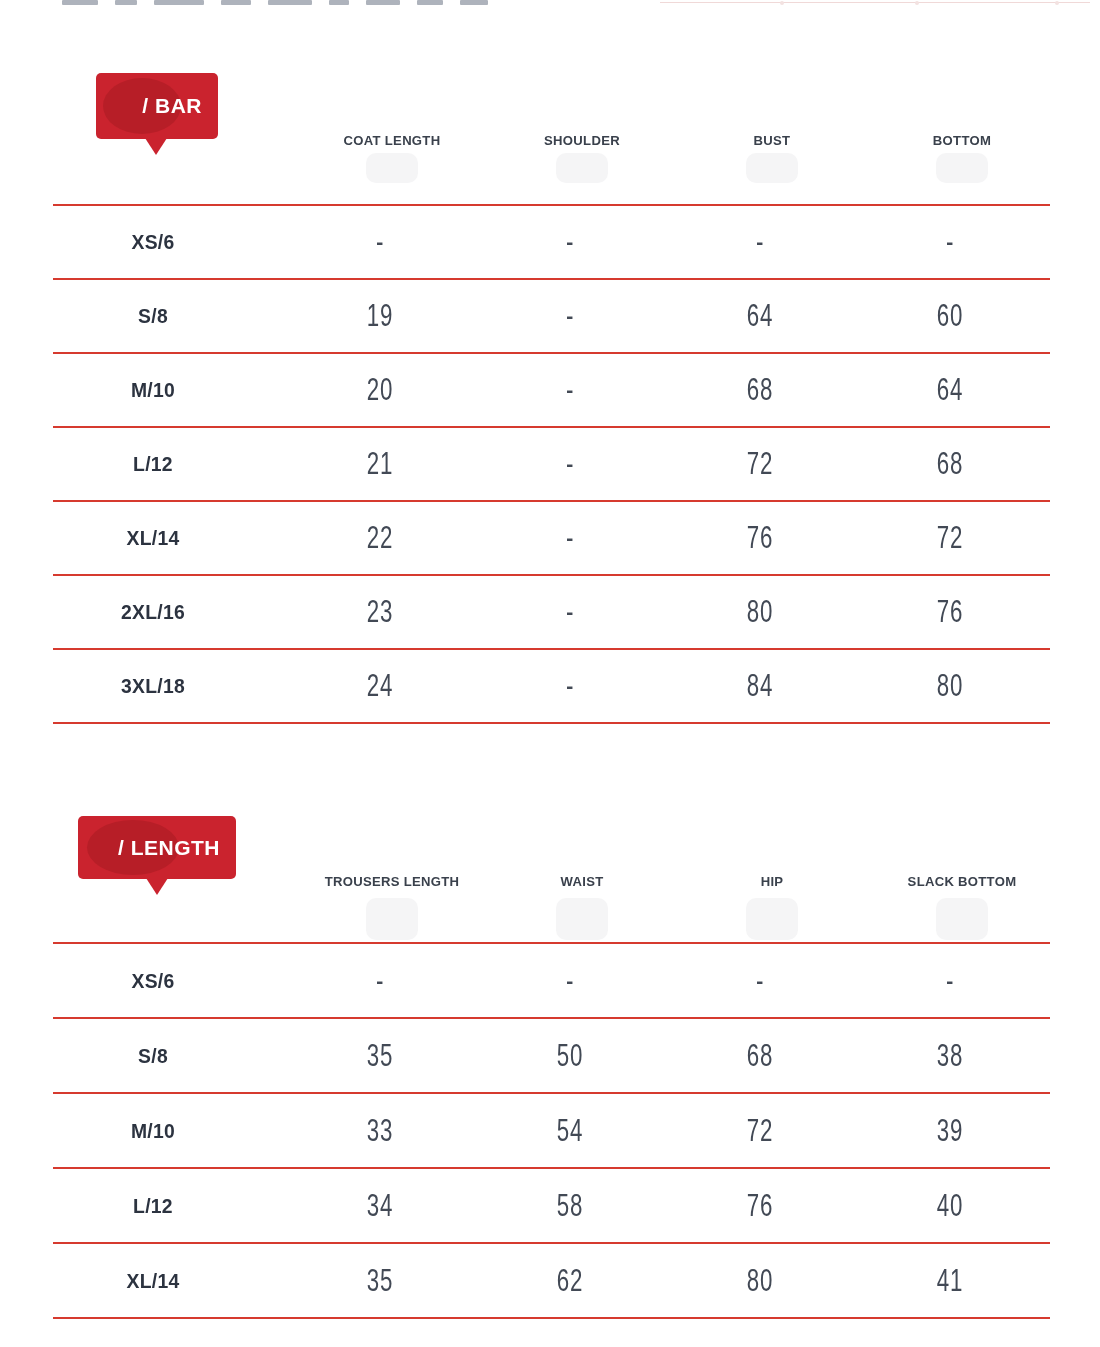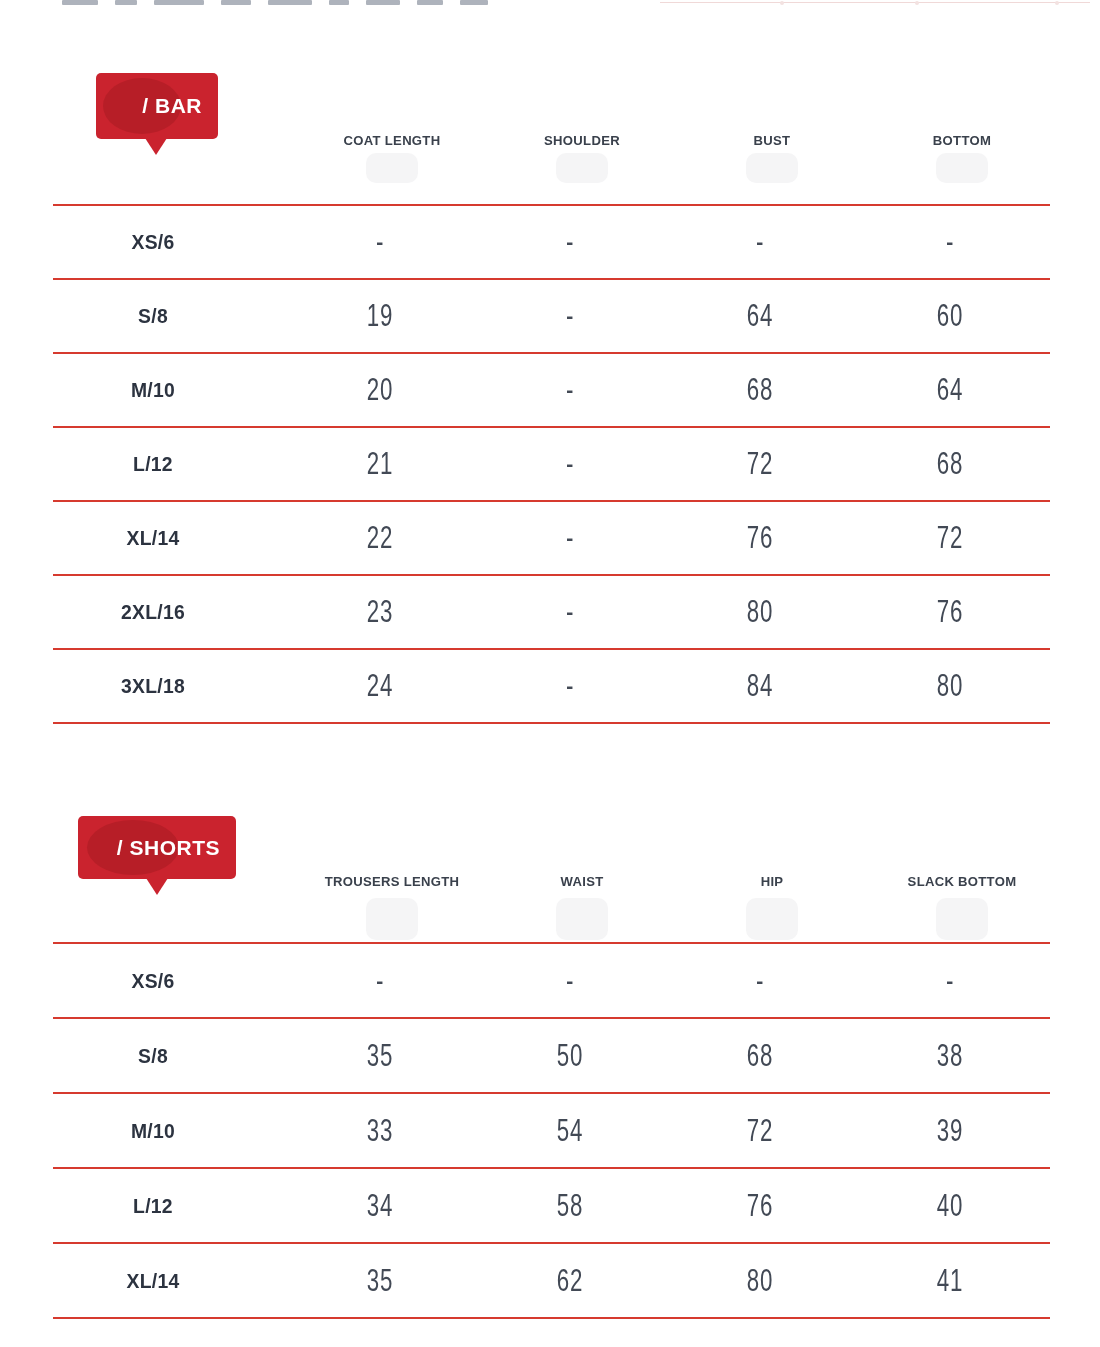--- a/index.html
+++ b/index.html
@@ -157,21 +157,21 @@
         <span class="cell val v0">24</span>
         <span class="cell val v1">-</span>
         <span class="cell val v2">84</span>
         <span class="cell val v3">80</span>
       </div>
     </div>
 
   <div class="badge badge-shorts">
     <span class="blob"></span>
     <span class="tail"></span>
-    <span class="label">/ SHORTS</span>
+    <span class="label">/ LENGTH</span>
   </div>
 
   <div class="t2-headers">
     <span class="col-header h0">TROUSERS LENGTH</span>
     <span class="col-header h1">WAIST</span>
     <span class="col-header h2">HIP</span>
     <span class="col-header h3">SLACK BOTTOM</span>
   </div>
   <div class="t2-smudges">
     <span class="smudge s0"></span>

